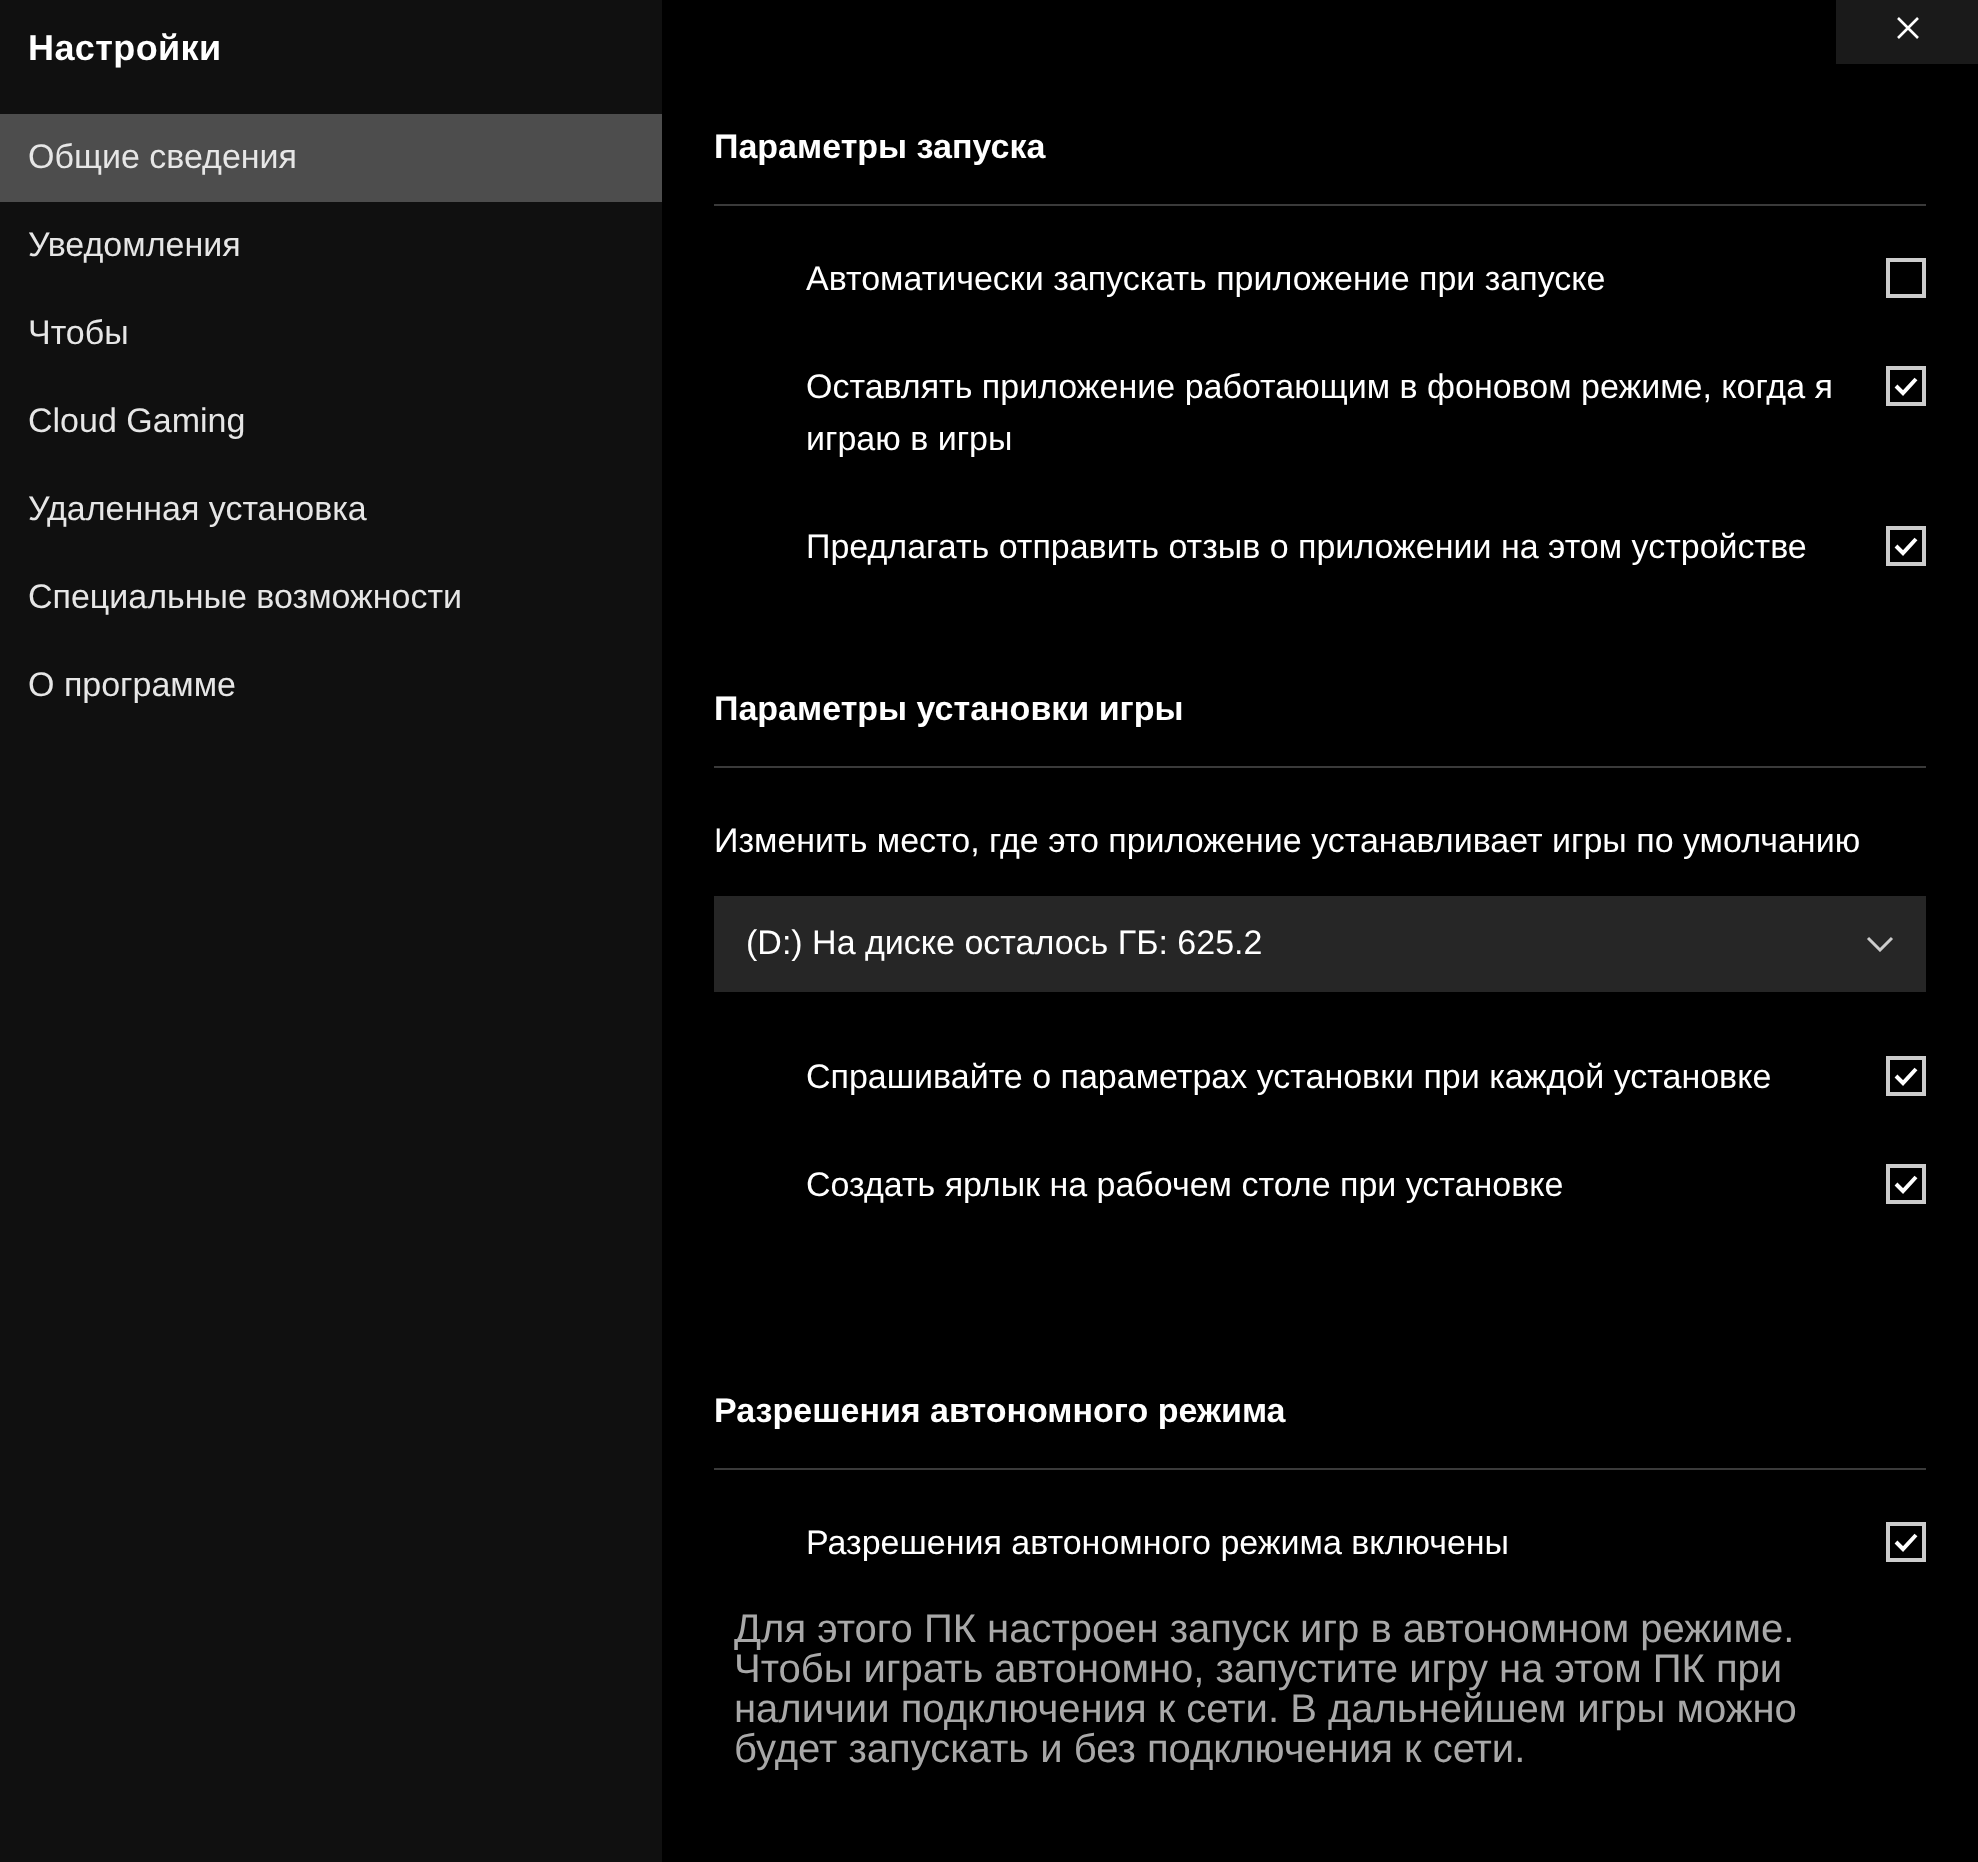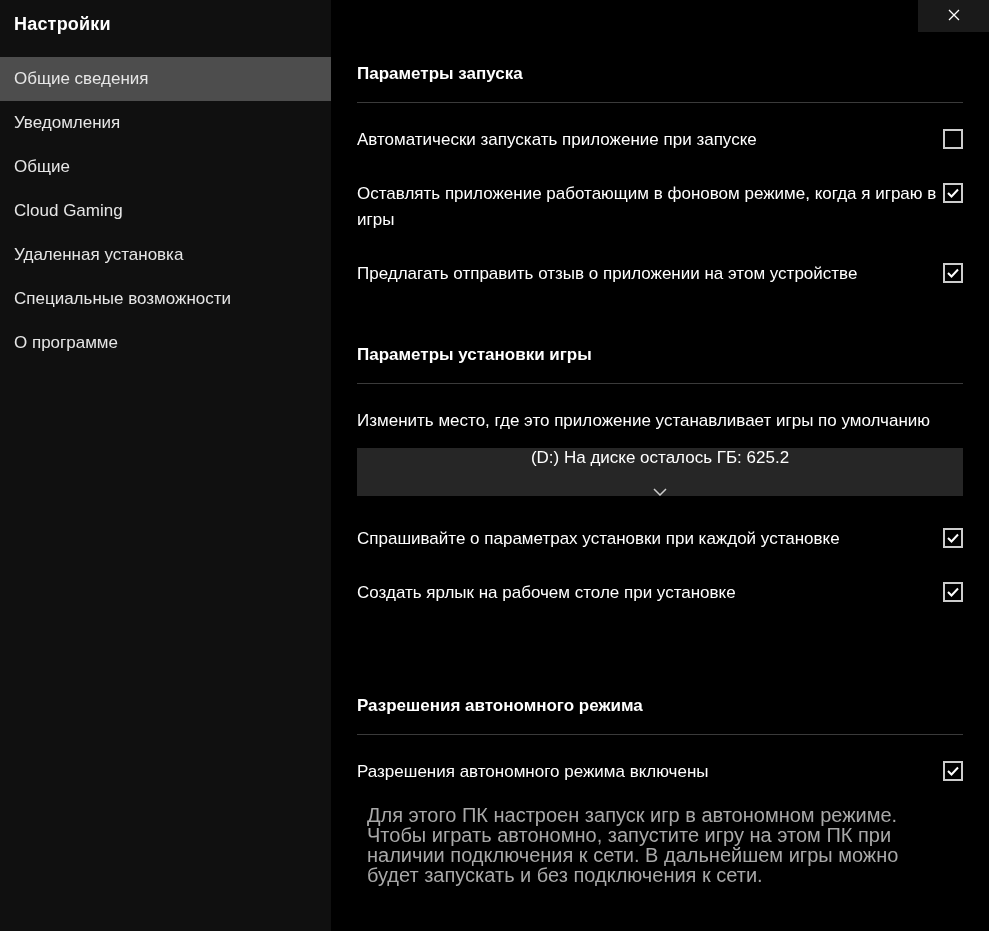--- a/index.html
+++ b/index.html
@@ -7,42 +7,42 @@
   .app { display: flex; width: 100%; height: 100%; }
   .sidebar { width: 331px; background: #101010; display: flex; flex-direction: column; padding-top: 14px; }
   .sidebar-title { font-size: 18px; font-weight: 600; padding: 0 14px 22px 14px; letter-spacing: 0.2px; }
   .sidebar-item { font-size: 17px; padding: 12px 14px; cursor: pointer; color: #e6e6e6; }
   .sidebar-item.active { background: #4d4d4d; }
   .content { flex: 1; background: #000; padding: 64px 26px 26px 26px; position: relative; overflow-y: auto; }
   .close-btn { position: absolute; top: 0; right: 0; width: 71px; height: 32px; background: #1a1a1a; display: flex; align-items: center; justify-content: center; cursor: pointer; }
   .section { margin-bottom: 58px; }
   .section-title { font-size: 17px; font-weight: 600; margin-bottom: 18px; }
   .section hr { border: none; border-top: 1px solid #3a3a3a; margin-bottom: 24px; }
-  .row { display: flex; align-items: flex-start; justify-content: space-between; gap: 2px; margin-bottom: 28px; }
+  .row { display: flex; align-items: flex-start; justify-content: space-between; gap: 2px; margin-bottom: 28px; margin-left: 46px; }
   .row:last-child { margin-bottom: 0; }
   .row-label { font-size: 17px; line-height: 26px; flex: 1; color: #fff; }
   .checkbox { width: 20px; height: 20px; border: 2px solid #ccc; display: flex; align-items: center; justify-content: center; flex-shrink: 0; margin-top: 2px; cursor: pointer; }
   .checkbox.checked svg { display: block; }
   .checkbox svg { display: none; }
   .field-label { font-size: 17px; line-height: 26px; margin-bottom: 14px; }
-  .dropdown { width: 100%; background: #262626; height: 48px; display: flex; align-items: center; justify-content: space-between; padding: 0 16px; cursor: pointer; margin-bottom: 30px; flex-direction: column; }
+  .dropdown { width: 100%; background: #262626; height: 48px; display: flex; align-items: center; justify-content: space-between; padding: 0 16px; cursor: pointer; margin-bottom: 30px; }
   .dropdown-text { font-size: 17px; color: #fff; }
   .chevron { display: flex; align-items: center; justify-content: center; }
   .desc { font-size: 20px; line-height: 20px; color: #a8a8a8; margin-top: -8px; padding-left: 10px; padding-right: 30px; }
   .section3 { margin-top: 90px; }
 </style>
 </head>
 <body>
 
 <div class="app">
   <div class="sidebar">
     <div class="sidebar-title">Настройки</div>
     <div class="sidebar-item active">Общие сведения</div>
     <div class="sidebar-item">Уведомления</div>
-    <div class="sidebar-item">Общие</div>
+    <div class="sidebar-item">Чтобы</div>
     <div class="sidebar-item">Cloud Gaming</div>
     <div class="sidebar-item">Удаленная установка</div>
     <div class="sidebar-item">Специальные возможности</div>
     <div class="sidebar-item">О программе</div>
   </div>
 
   <div class="content">
     <div class="close-btn">
       <span>
         <svg width="12" height="12" viewBox="0 0 12 12">

